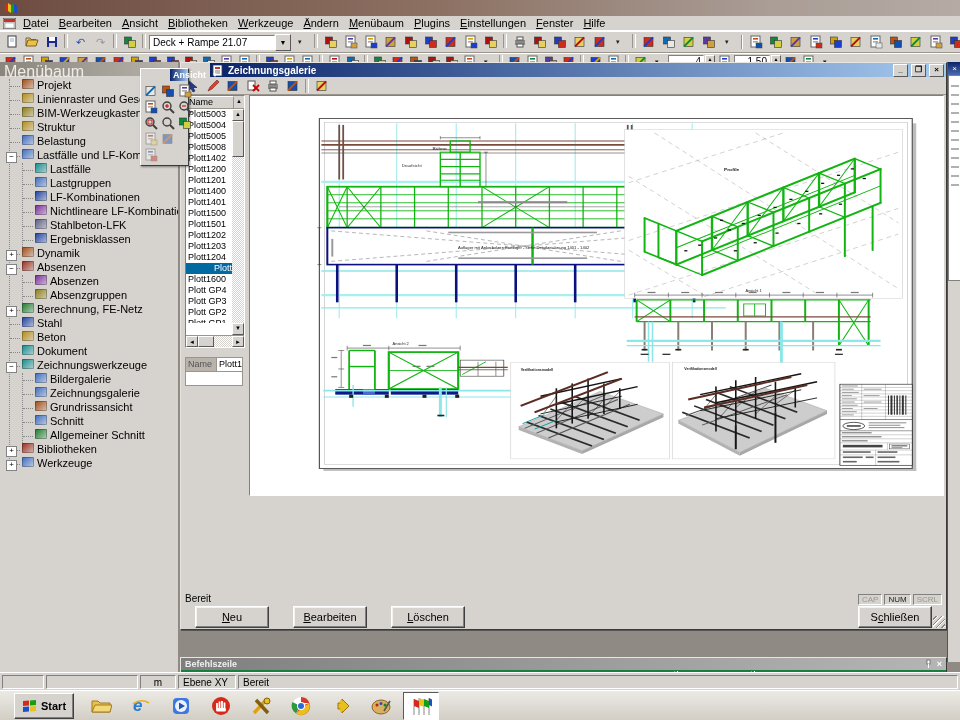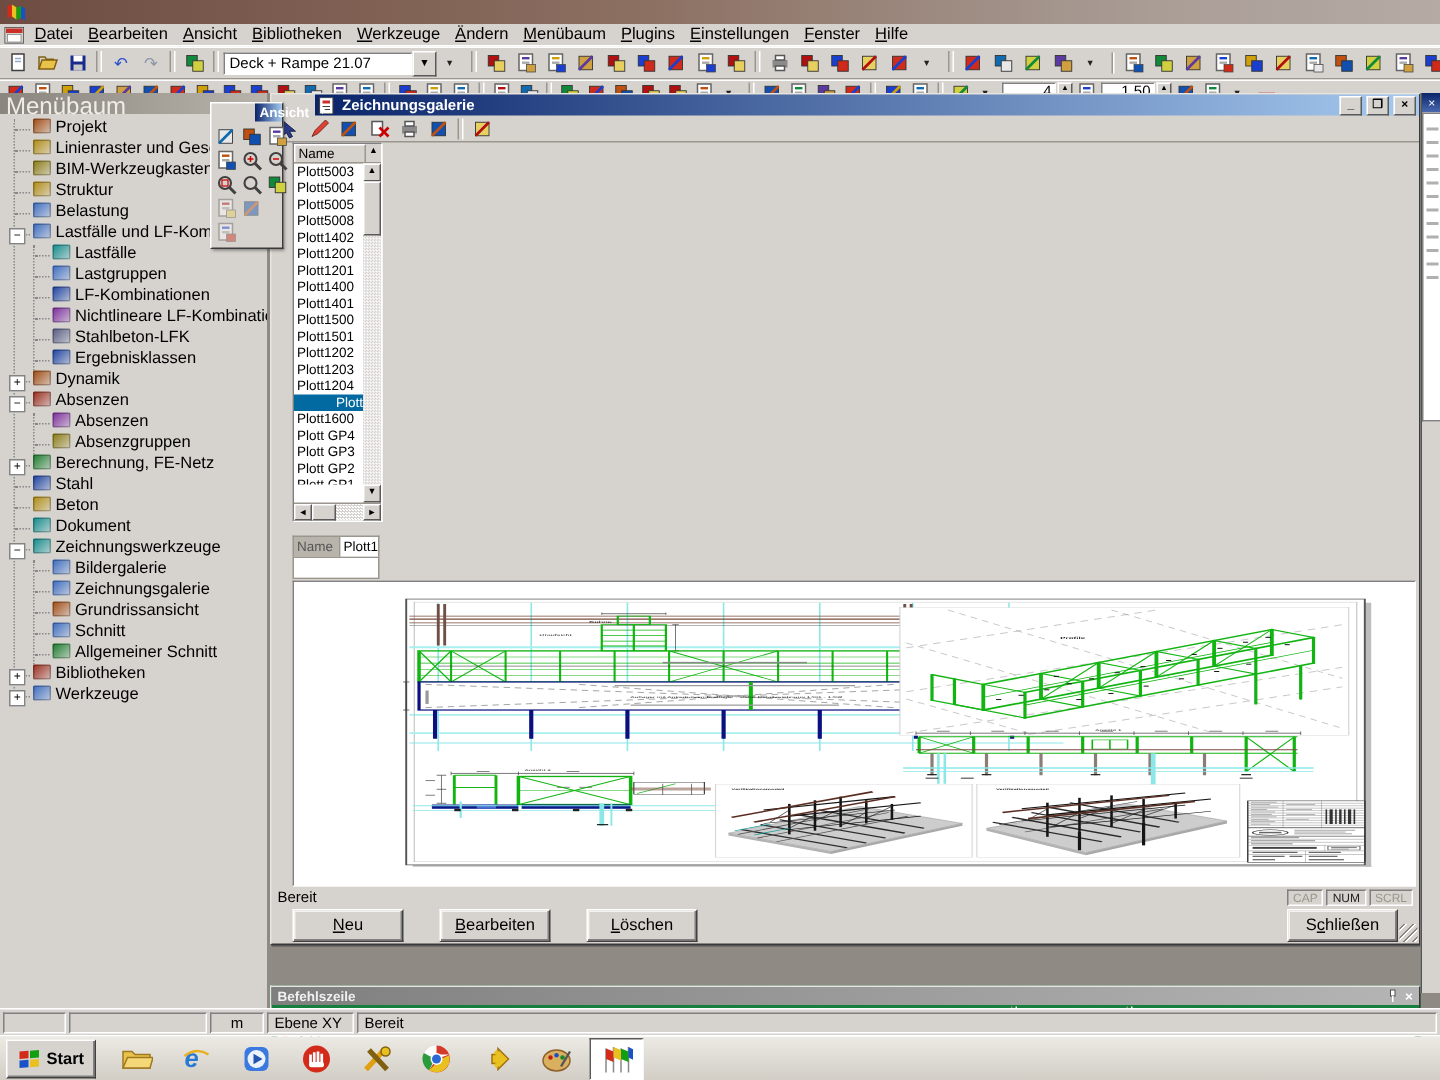--- a/index.html
+++ b/index.html
@@ -49,21 +49,21 @@
   
   #mainarea{position:absolute;left:178px;top:0;width:782px;height:610px;background:#8f8b84;}
   
   #gallery{position:absolute;left:2px;top:0;width:765px;height:566px;background:#d6d3ce;
     border:1px solid;border-color:#e8e5e0 #3a3a3a #3a3a3a #e8e5e0;box-shadow:1px 1px 0 #555;}
   .wtitle{height:14px;display:flex;align-items:center;gap:3px;padding:0 2px;
     background:linear-gradient(to right,#0a246a,#a6caf0);color:#fff;font-weight:bold;font-size:10px;margin-left:29px;}
   .wtitle .sp{flex:1;}
   .wbtn{width:13px;height:11px;font-size:8px;line-height:9px;text-align:center;font-weight:bold;color:#000;}
   #g-toolbar{height:17px;display:flex;align-items:center;gap:1px;padding:0 2px;border-bottom:1px solid #9a968e;}
-  #g-content{position:absolute;top:31px;left:12px;right:0;height:497px;display:flex;flex-direction:column;}
+  #g-content{position:absolute;top:31px;left:2px;right:0;height:402px;display:flex;}
   #g-left{width:62px;padding:1px 0 0 2px;}
   #plotwrap{width:58px;background:#fff;border:1px solid;border-color:#808080 #fff #fff #808080;}
   #plothead{display:flex;height:12px;background:#d6d3ce;border-bottom:1px solid #9a968e;}
   #plothead .hc{flex:1;font-size:9px;padding:0 2px;border-right:1px solid #9a968e;
     border-top:1px solid #fff;border-left:1px solid #fff;}
   #plothead .sort{width:10px;font-size:6px;text-align:center;line-height:11px;}
   #plotbody{display:flex;}
   #plotrows{width:46px;height:226px;overflow:hidden;}
   .prow{height:11px;font-size:9px;line-height:11px;padding:0 2px;white-space:nowrap;}
   .prow.sel{background:#0369a1;color:#fff;padding-left:28px;}
@@ -117,21 +117,21 @@
   #sliver{position:absolute;left:769px;top:0;width:13px;height:600px;background:#d6d3ce;border-left:1px solid #555;}
   #sliver .st{height:13px;background:linear-gradient(#0a246a,#4a6ab0);color:#fff;font-size:8px;text-align:center;line-height:13px;}
   #sliver .sbody{background:#fff;height:200px;border:1px solid #808080;border-right:none;padding:2px 1px;}
   #sliver .ln{height:2px;background:#b0b0b0;margin:7px 1px 0;}
   
   #statusbar{position:absolute;top:672px;left:0;width:960px;height:18px;background:#d6d3ce;
     display:flex;gap:2px;padding:2px 2px 0;box-sizing:border-box;border-top:1px solid #fff;}
   #statusbar .cell{border:1px solid;border-color:#808080 #fff #fff #808080;font-size:10px;padding:0 4px;line-height:13px;height:14px;box-sizing:border-box;white-space:nowrap;}
   
   #taskbar{position:absolute;top:690px;left:0;width:960px;height:30px;background:linear-gradient(#eceae4,#d2cec6);
-    border-top:1px solid #fff;display:flex;align-items:center;gap:3px;padding:0 4px;box-sizing:border-box;}
+    border-top:1px solid #fff;display:flex;align-items:center;gap:3px;padding:0 14px;box-sizing:border-box;}
   #startbtn{height:24px;display:flex;align-items:center;gap:3px;padding:0 7px;font-weight:bold;font-size:11px;
     border:1px solid;border-color:#fff #404040 #404040 #fff;box-shadow:inset -1px -1px 0 #808080;background:#d6d3ce;}
   .taskico{width:34px;height:26px;display:flex;align-items:center;justify-content:center;border:1px solid transparent;}
   .taskico.pressed{background:#fff;border-color:#5a5a5a #fff #fff #5a5a5a;}
 </style>
 </head>
 <body>
 
 <div id="app">
 

